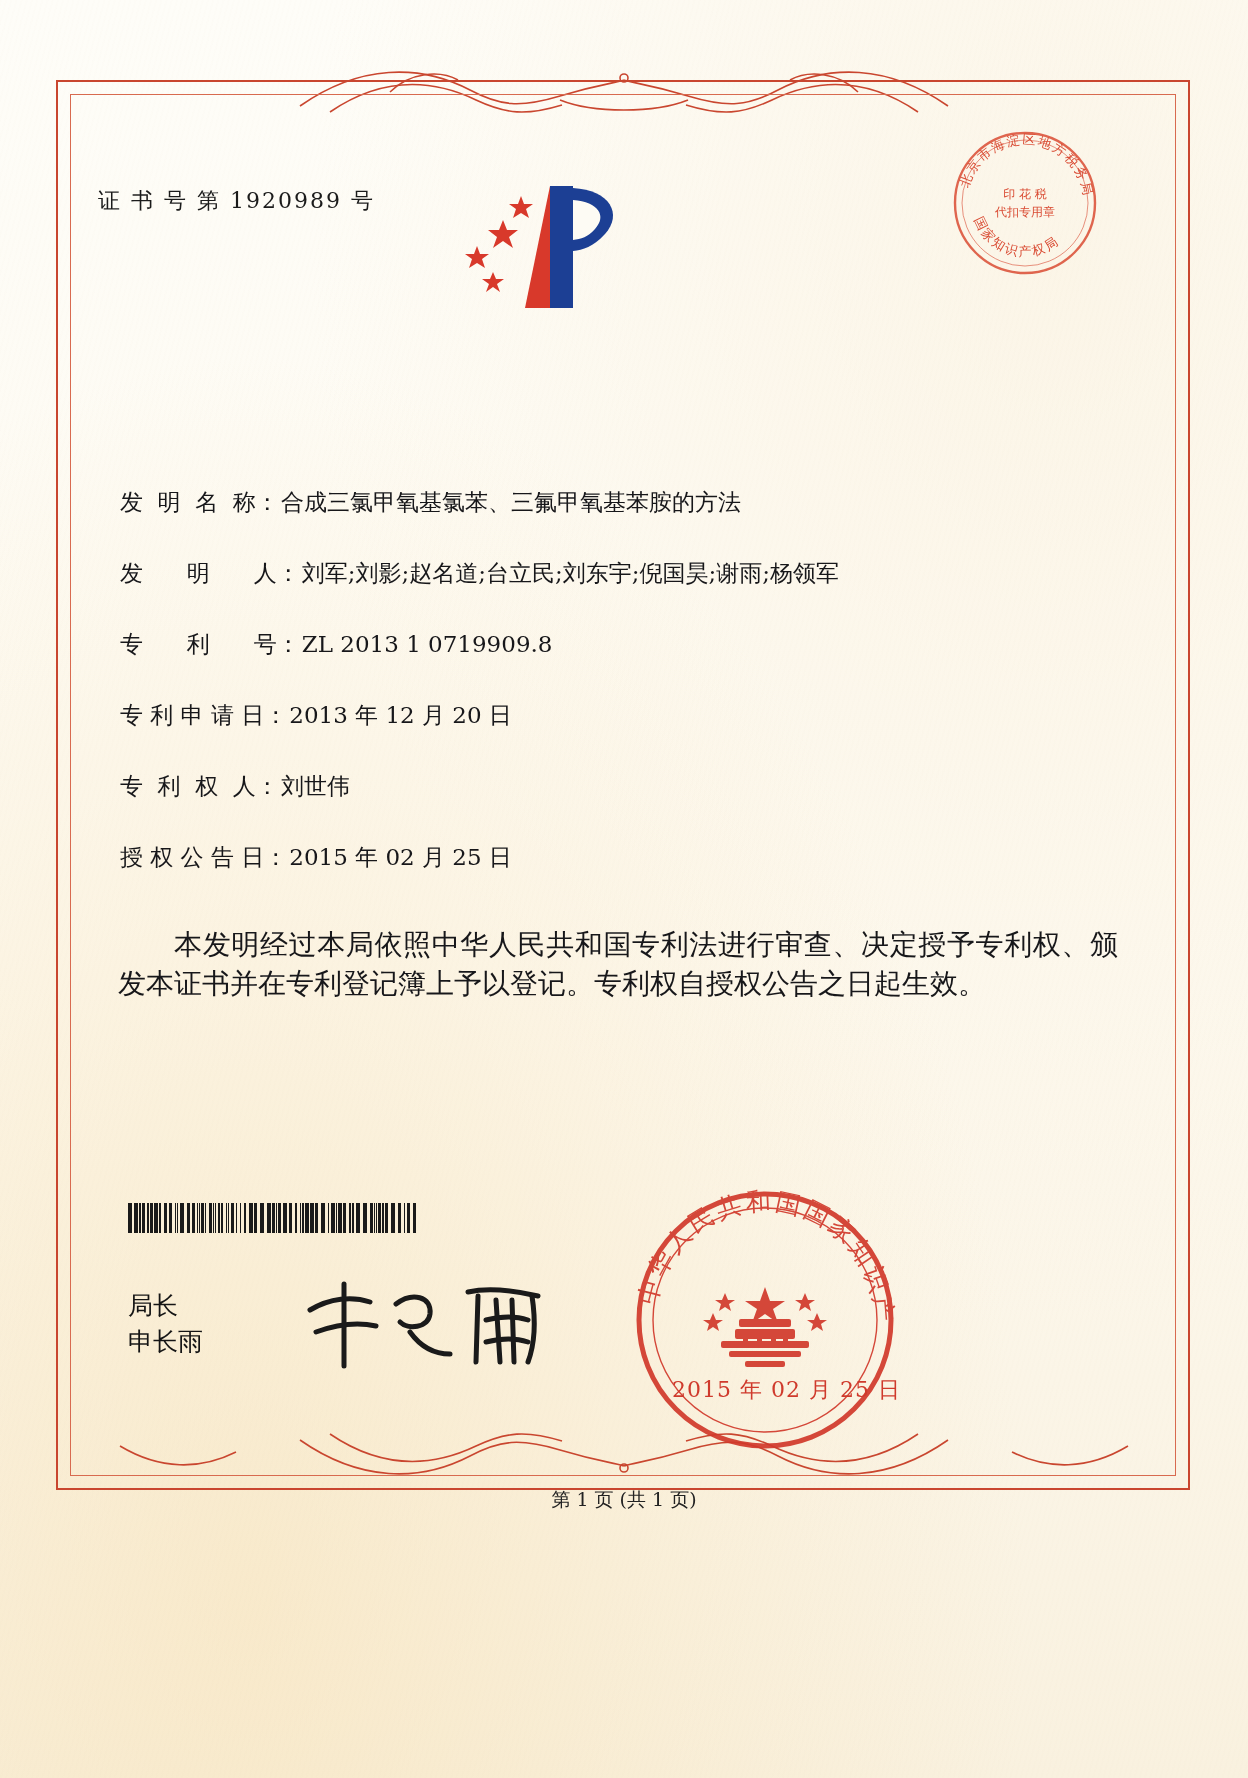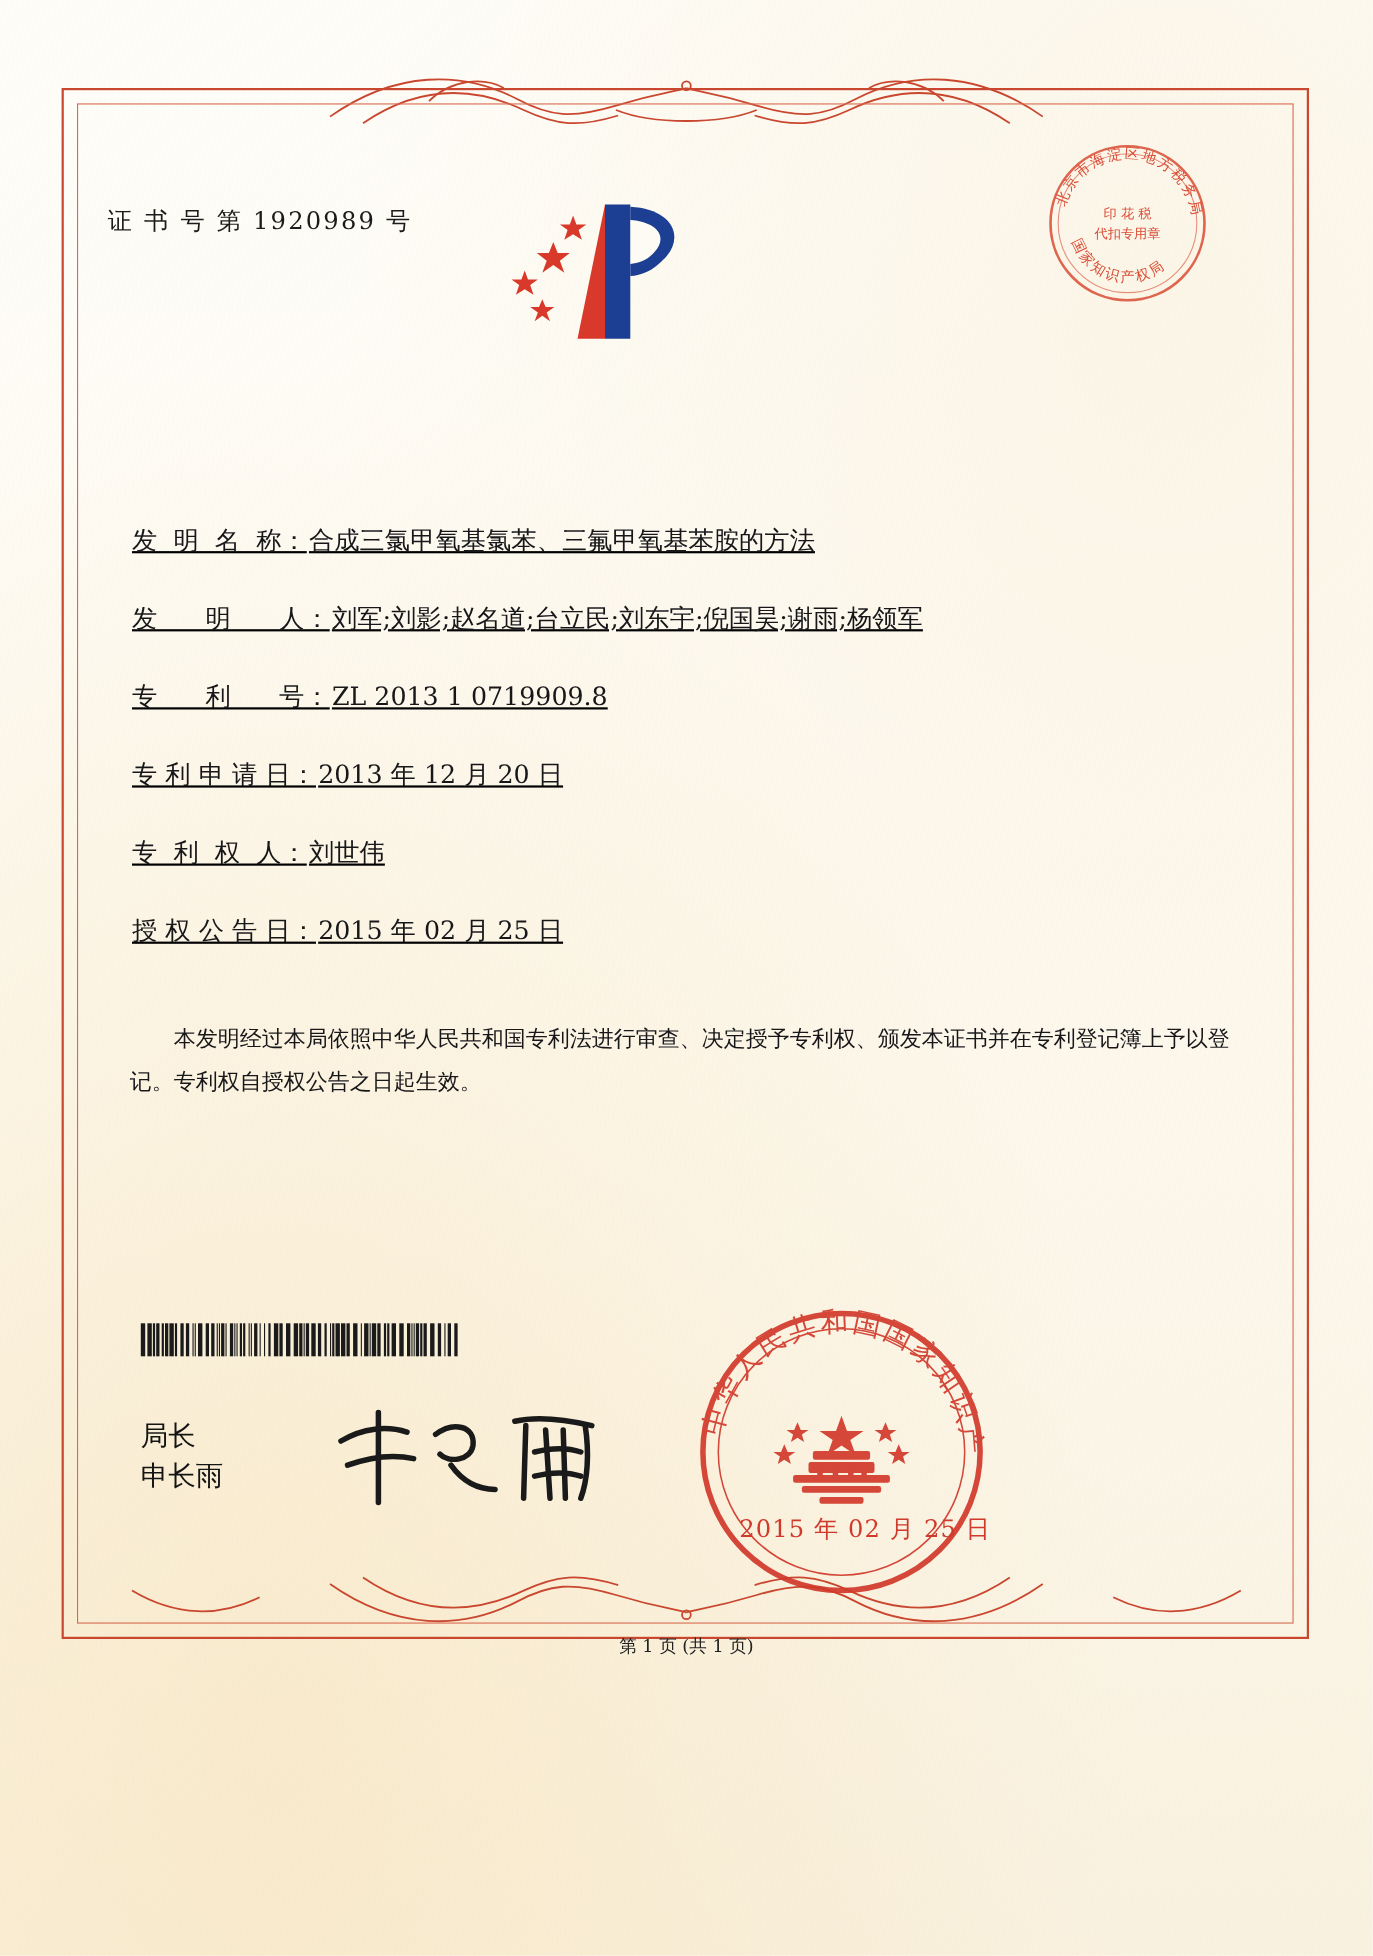--- a/index.html
+++ b/index.html
@@ -49,28 +49,28 @@
   }
   .title{
     position:absolute;left:0;right:0;top:340px;
     text-align:center;
     font-size:62px;letter-spacing:18px;
     font-weight:bold;color:#111;
     font-family:"DejaVu Serif","Liberation Serif",serif;
   }
 
   
-  .fields{position:absolute;left:120px;top:476px;width:980px;text-decoration:underline;}
+  .fields{position:absolute;left:120px;top:487px;width:980px;}
   .row{display:flex;align-items:baseline;margin-bottom:40px;font-size:23px;color:#17171a;}
   .row .lbl{white-space:pre;}
   .row .val{margin-left:2px;}
 
   .body-text{
     position:absolute;left:118px;top:925px;width:1000px;
-    font-size:20px;line-height:39px;color:#17171a;text-align:justify;
+    font-size:28px;line-height:39px;color:#17171a;text-align:justify;
   }
   .body-text p{margin:0 0 2px 0;text-indent:2em;}
 
   
   .barcode{
     position:absolute;left:128px;top:1203px;width:290px;height:30px;
     display:flex;align-items:stretch;
   }
   .barcode i{display:block;background:#1a1a1a;height:100%;}
 
@@ -79,21 +79,21 @@
   .signature{
     position:absolute;left:300px;top:1270px;width:280px;height:110px;
   }
   .seal{position:absolute;left:630px;top:1185px;width:270px;height:270px;}
   .seal-date{
     position:absolute;left:672px;top:1375px;
     font-size:22px;color:#cf3a2c;letter-spacing:1px;
   }
   .pagefoot{
     position:absolute;left:0;right:0;top:1487px;text-align:center;
-    font-size:16px;color:#222;
+    font-size:19px;color:#222;
   }
 </style>
 </head>
 <body>
 
 <div class="paper">
   <div class="grain"></div>
 
   <svg class="orn top" height="70" viewBox="0 0 1248 70">
     <g fill="none" stroke="#c9462f" stroke-width="1.6">

